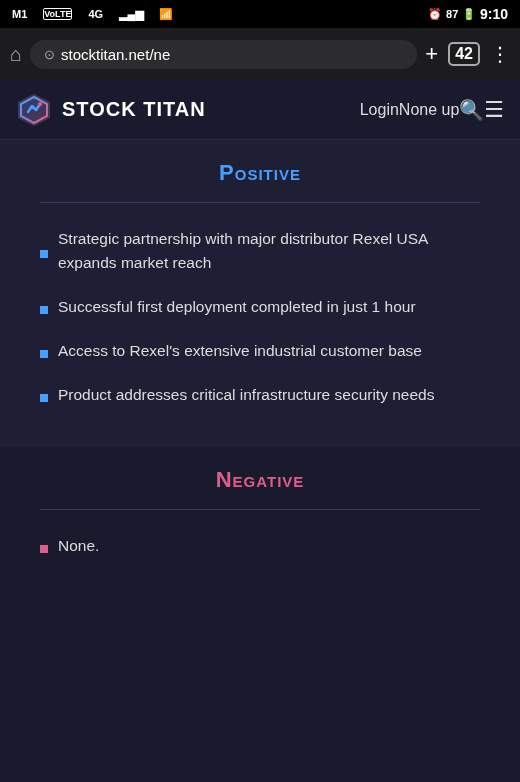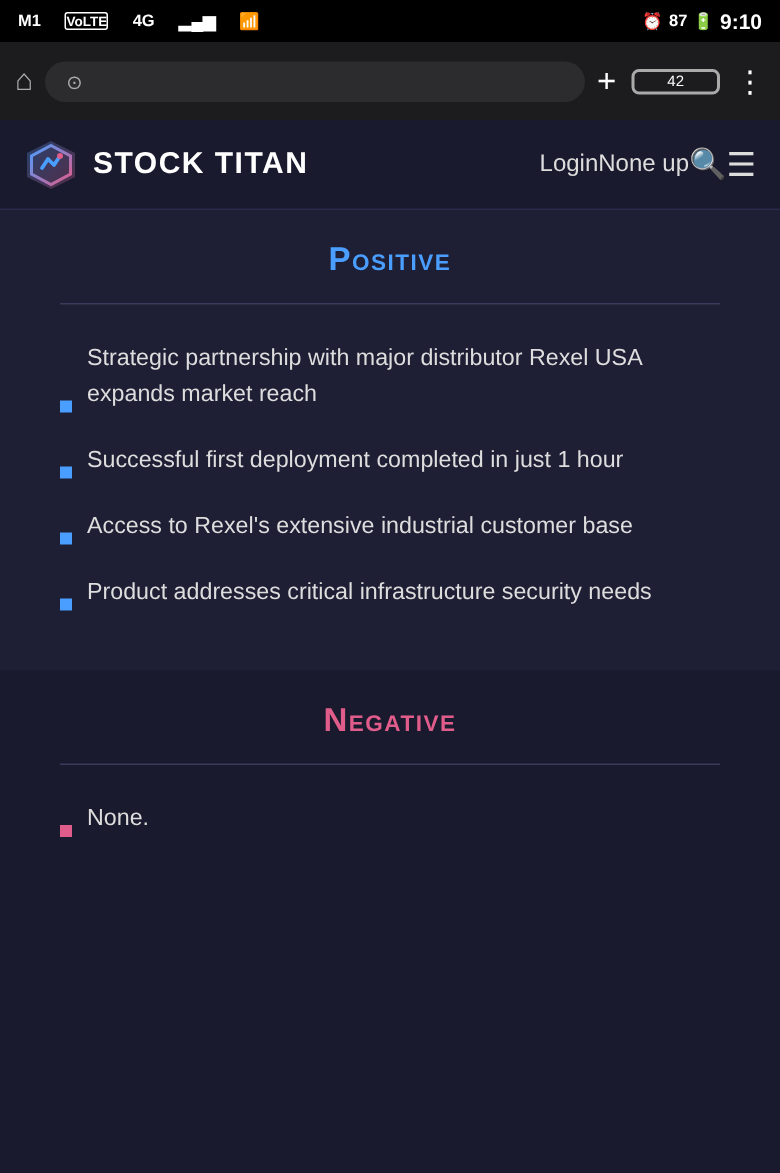--- a/index.html
+++ b/index.html
@@ -78,23 +78,23 @@
     }
     .browser-new-tab {
       color: #fff;
       font-size: 22px;
       cursor: pointer;
     }
     .browser-tabs-count {
       border: 2px solid #aaa;
       border-radius: 5px;
       color: #fff;
-      font-size: 10px;
-      font-weight: normal;
-      padding: 1px 22px;
+      font-size: 16px;
+      font-weight: bold;
+      padding: 1px 5px;
       cursor: pointer;
     }
     .browser-menu {
       color: #fff;
       font-size: 20px;
       cursor: pointer;
     }
 
     
     .site-header {
@@ -171,21 +171,21 @@
       border: none;
       border-top: 1px solid #3a3a5a;
       margin-bottom: 24px;
     }
     .bullet-list {
       list-style: none;
       padding: 0;
     }
     .bullet-list li {
       display: flex;
-      align-items: flex-end;
+      align-items: center;
       gap: 10px;
       margin-bottom: 20px;
       color: #ddd;
       font-size: 15.5px;
       line-height: 1.55;
     }
     .bullet-list li:last-child {
       margin-bottom: 0;
     }
     .bullet-square {
@@ -222,20 +222,21 @@
     <span>87</span>
     <span>🔋</span>
     <span style="font-size:14px; font-weight:700;">9:10</span>
   </div>
 </div>
 
 <div class="browser-chrome">
   <div class="browser-home-btn">⌂</div>
   <div class="browser-address-bar">
     <span class="address-icon">⊙</span>
+    <span class="address-text">stocktitan.net/ne</span>
   </div>
   <div class="browser-actions">
     <span class="browser-new-tab">+</span>
     <span class="browser-tabs-count">42</span>
     <span class="browser-menu">⋮</span>
   </div>
 </div>
 
 <div class="site-header">
   <div class="logo-container">

